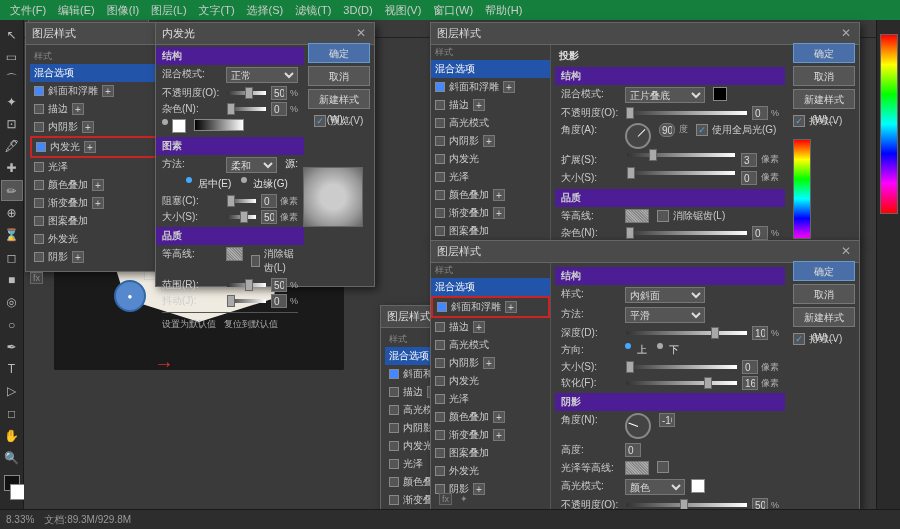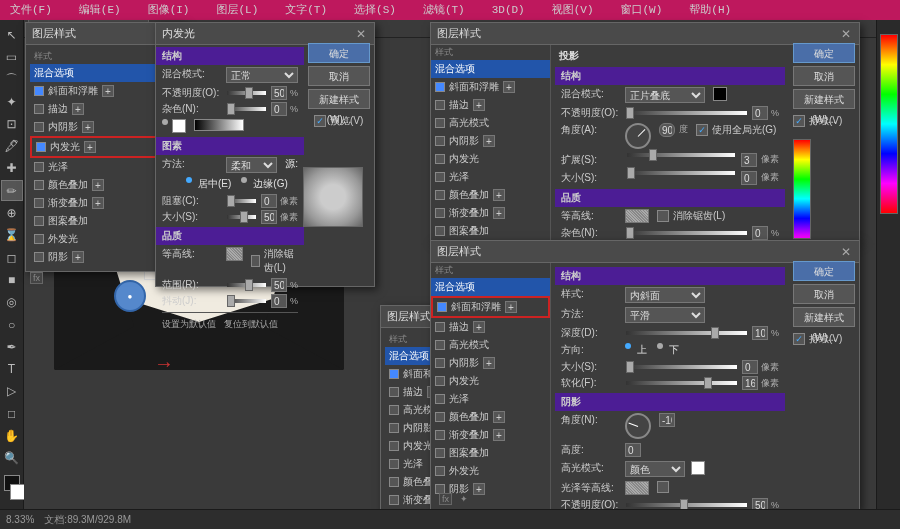--- a/index.html
+++ b/index.html
@@ -9,28 +9,28 @@
       background: #3a3a3a;
       font-family: 'Microsoft YaHei', SimSun, Arial, sans-serif;
       font-size: 11px;
       color: #e0e0e0;
       overflow: hidden;
       position: relative;
     }
 
     
     .menubar {
-      background: #be185d;
+      background: #15803d;
       height: 20px;
       display: flex;
       align-items: center;
       padding: 0 4px;
-      gap: 15px;
-      position: absolute;
-      top: 0; left: 0; right: 0; font-family: Liberation Mono, monospace;
+      gap: 0;
+      position: absolute;
+      top: 0; left: 0; right: 0;
     }
     .menubar span {
       padding: 0 6px;
       font-size: 11px;
       color: #ccc;
       cursor: pointer;
       height: 20px;
       line-height: 20px;
     }
 
@@ -170,21 +170,21 @@
       border: 1px solid #666;
       box-shadow: 3px 3px 8px rgba(0,0,0,0.5);
     }
     .dialog-title {
       background: #4a4a4a;
       padding: 3px 6px;
       font-size: 11px;
       color: #ddd;
       display: flex;
       justify-content: space-between;
-      align-items: flex-end;
+      align-items: flex-start;
       border-bottom: 1px solid #666;
     }
     .dialog-close {
       cursor: pointer;
       color: #aaa;
       font-size: 12px;
       padding: 0 2px;
     }
 
     
@@ -1020,31 +1020,31 @@
         <div class="angle-dial">
           <div class="angle-needle" style="transform:rotate(200deg);"></div>
         </div>
         <input class="form-input-sm" type="text" value="-100" style="margin-left: 4px;">
       </div>
       <div class="form-row">
         <span class="form-label">高度:</span>
         <input class="form-input-sm" type="text" value="0" style="">
       </div>
       <div class="form-row">
-        <span class="form-label">高光模式:</span>
-        <select class="form-select-sm"><option>颜色</option></select>
-        <div class="small-color-box white-box" style="margin-left:2px;"></div>
-      </div>
-      <div class="form-row">
         <span class="form-label">光泽等高线:</span>
         <div class="noise-swatch"></div>
         <div class="checkbox-row" style="padding:0;margin-left:4px;">
           <div class="cb-box"></div>
         </div>
       </div>
+      <div class="form-row">
+        <span class="form-label">高光模式:</span>
+        <select class="form-select-sm"><option>颜色</option></select>
+        <div class="small-color-box white-box" style="margin-left:2px;"></div>
+      </div>
       <div class="opacity-row">
         <span class="form-label">不透明度(O):</span>
         <div class="slider-track" style="width:50px;">
           <div class="slider-thumb" style="left:45%;"></div>
         </div>
         <input class="form-input-sm" type="text" value="50" style="">
         <span class="opacity-badge">%</span>
       </div>
       <div class="form-row">
         <span class="form-label">阴影模式:</span>

